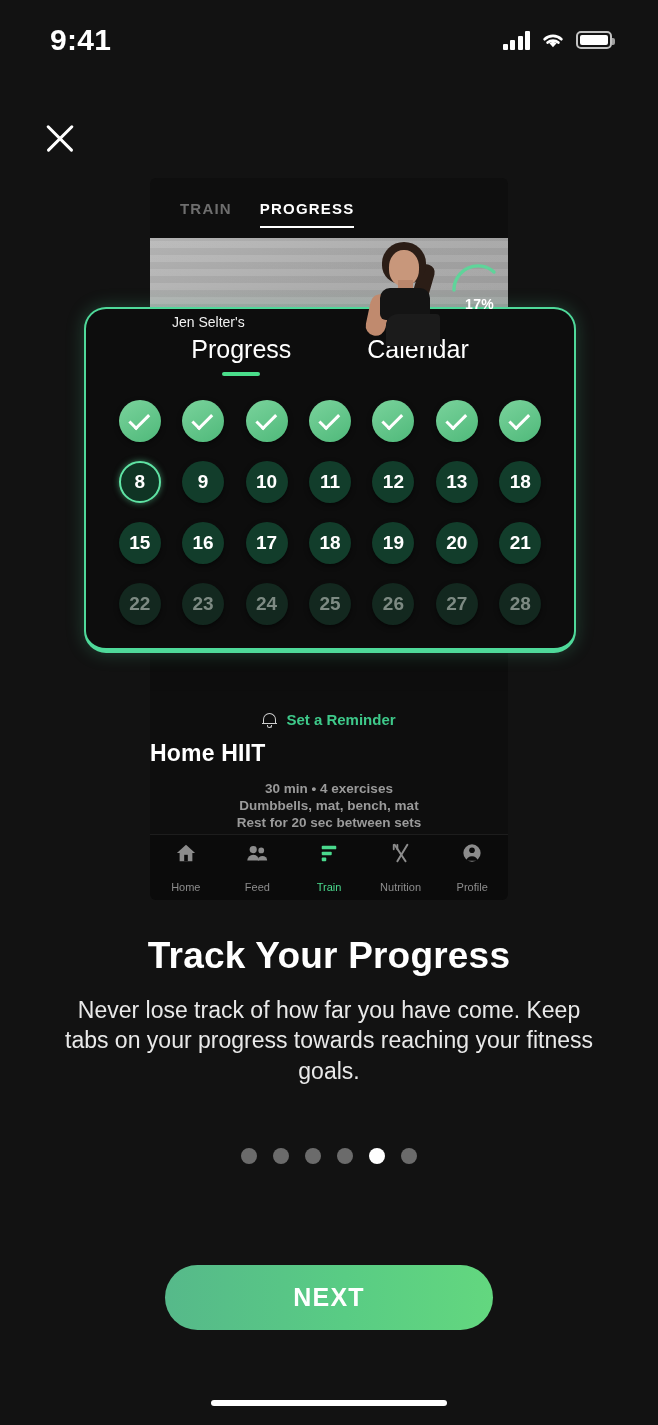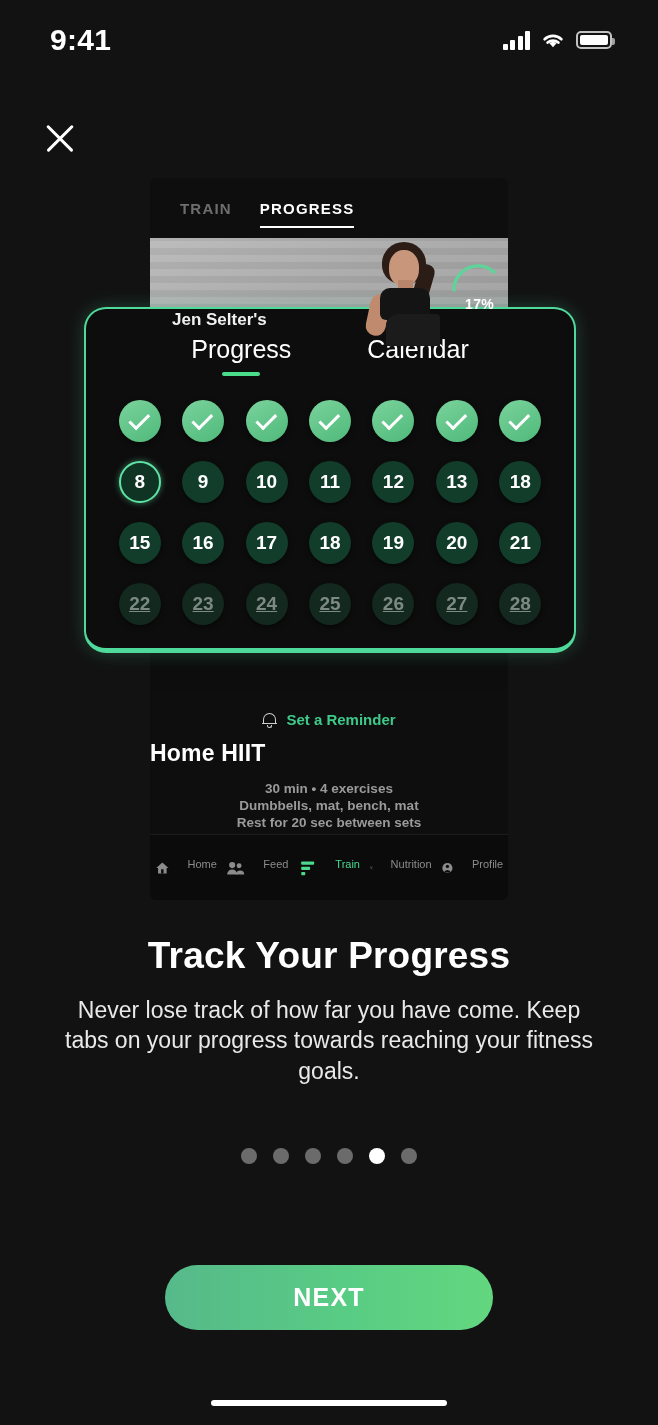--- a/index.html
+++ b/index.html
@@ -76,21 +76,21 @@
   .banner {
     position: relative; margin: 10px 0 0 0; height: 108px;
     background: linear-gradient(160deg,#b9b9b9 0%,#a9a9a9 45%,#9a9a9a 100%);
     overflow: hidden;
   }
   .banner::before {
     content:""; position:absolute; inset:0;
     background: repeating-linear-gradient(0deg, rgba(255,255,255,.05) 0 7px, rgba(0,0,0,.04) 7px 14px);
   }
   .banner-txt { position: absolute; left: 22px; bottom: 16px; z-index: 3; }
-  .banner-sub { font-size: 17px; color: #f0f0f0; font-weight: 700; }
+  .banner-sub { font-size: 14px; color: #f0f0f0; font-weight: 400; }
   .banner-title {
     font-size: 25px; font-weight: 800; color: #fff; letter-spacing: .2px;
     text-shadow: 0 1px 4px rgba(0,0,0,.35);
   }
   .banner-person {
     position: absolute; right: 62px; bottom: 0; z-index: 2;
     width: 86px; height: 108px;
   }
   .bp-hair { position:absolute; left:22px; top:4px; width:44px; height:42px; background:#2b1d16; border-radius:50% 50% 44% 44%; }
   .bp-pony { position:absolute; left:56px; top:26px; width:16px; height:36px; background:#2b1d16; border-radius:8px; transform: rotate(16deg); }
@@ -109,21 +109,21 @@
   .card-inner { background:#0d0d0d; height: 345px; }
   .day {
     width: 42px; height: 42px; border-radius: 50%;
     display:flex; align-items:center; justify-content:center;
     font-size: 19px; font-weight: 700; color: #fff;
     box-shadow: 0 2px 5px rgba(0,0,0,.5);
   }
   .day.done { background: linear-gradient(150deg,#7ad39c,#4fb97a); }
   .day.pending { background: #123d2b; }
   .day.current { background: #0f3424; border: 2.5px solid #5fe3a4; box-shadow: 0 0 6px rgba(95,227,164,.5); }
-  .day.future { background: #13281f; color: #7d8a83; text-decoration: underline; }
+  .day.future { background: #13281f; color: #7d8a83; }
   .check { width: 20px; height: 11px; border-left: 3px solid #fff; border-bottom: 3px solid #fff; transform: rotate(-45deg) translate(1px,-2px); }
 
   .reminder {
     display:flex; align-items:center; justify-content:center; gap: 9px;
     padding-top: 20px;
   }
   .bell { width: 15px; height: 16px; position: relative; }
   .bell i {
     position:absolute; left:1px; top:1px; width:13px; height:11px;
     border: 1.8px solid #cfcfcf; border-radius: 7px 7px 2px 2px; border-bottom:none;
@@ -145,21 +145,21 @@
     color:#fff; font-weight: 800; font-size: 16px; letter-spacing: .8px;
     display:flex; align-items:center; justify-content:center; cursor:pointer;
   }
 
   .bottom-nav {
     position:absolute; left: 0; bottom: 0; width: 358px; height: 66px;
     background: #0b0b0b; border-top: 1px solid #1d1d1d;
     display:flex; align-items:center; justify-content:space-around;
     border-radius: 0 0 6px 6px;
   }
-  .nav-item { display:flex; gap:18px; cursor:pointer; width: 62px; }
+  .nav-item { display:flex; flex-direction:column; align-items:center; gap:18px; cursor:pointer; width: 62px; }
   .nav-label { font-size: 11px; color: #8c8c8c; }
   .nav-item.active .nav-label { color: #4ad98d; }
   .nav-ico { width: 22px; height: 20px; position: relative; }
 
   
   .highlight {
     position:absolute; left: 84px; top: 307px;
     width: 492px; height: 346px;
     border: 2px solid #4fd99a;
     border-bottom-width: 5px;

